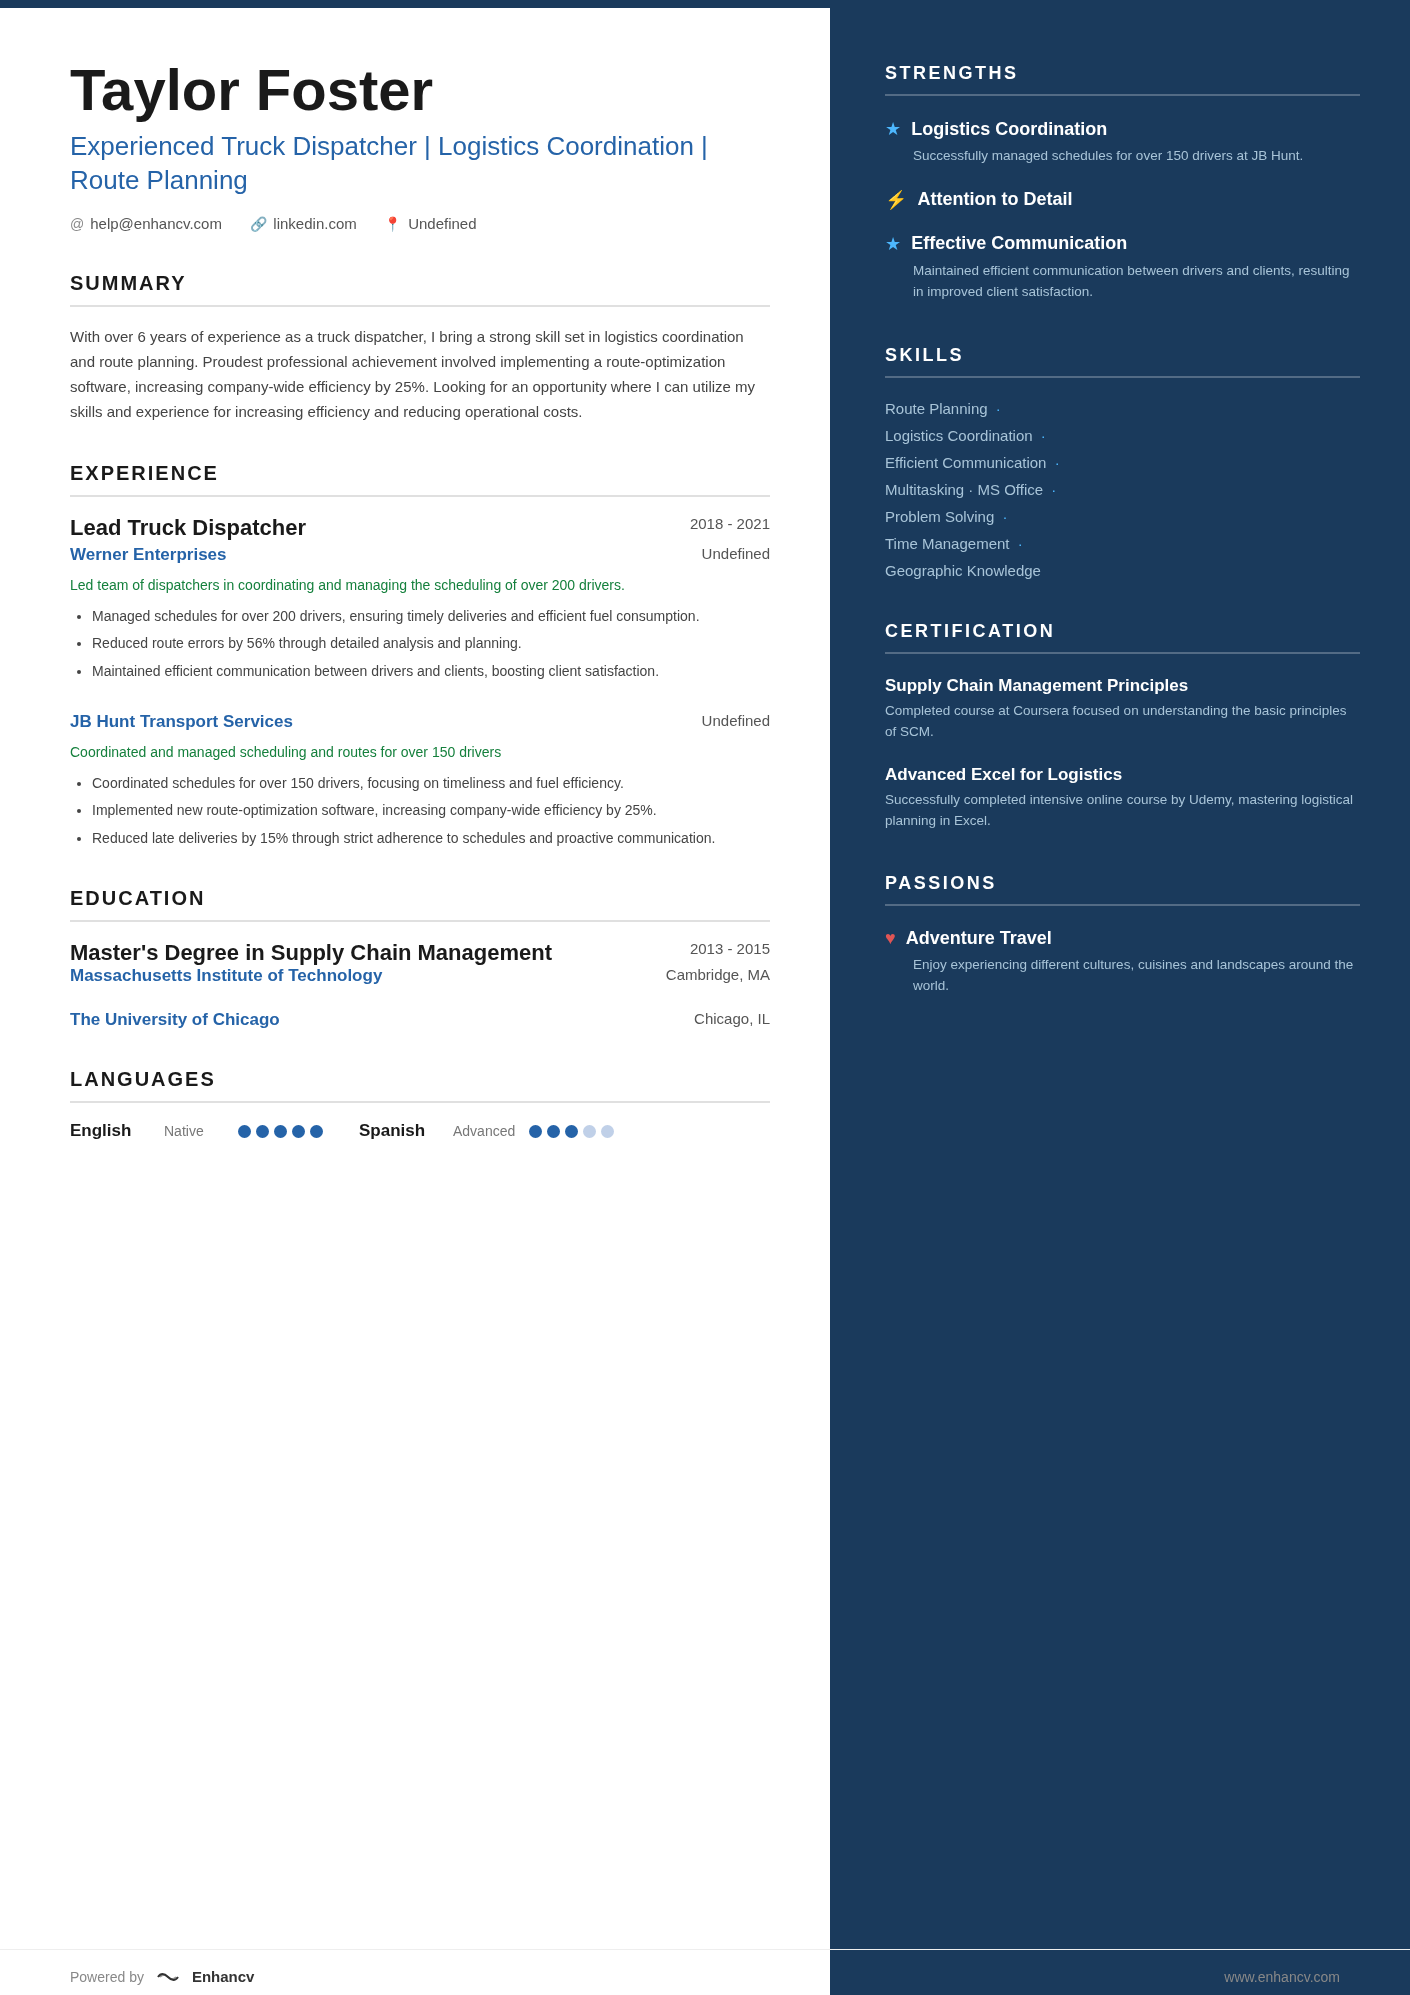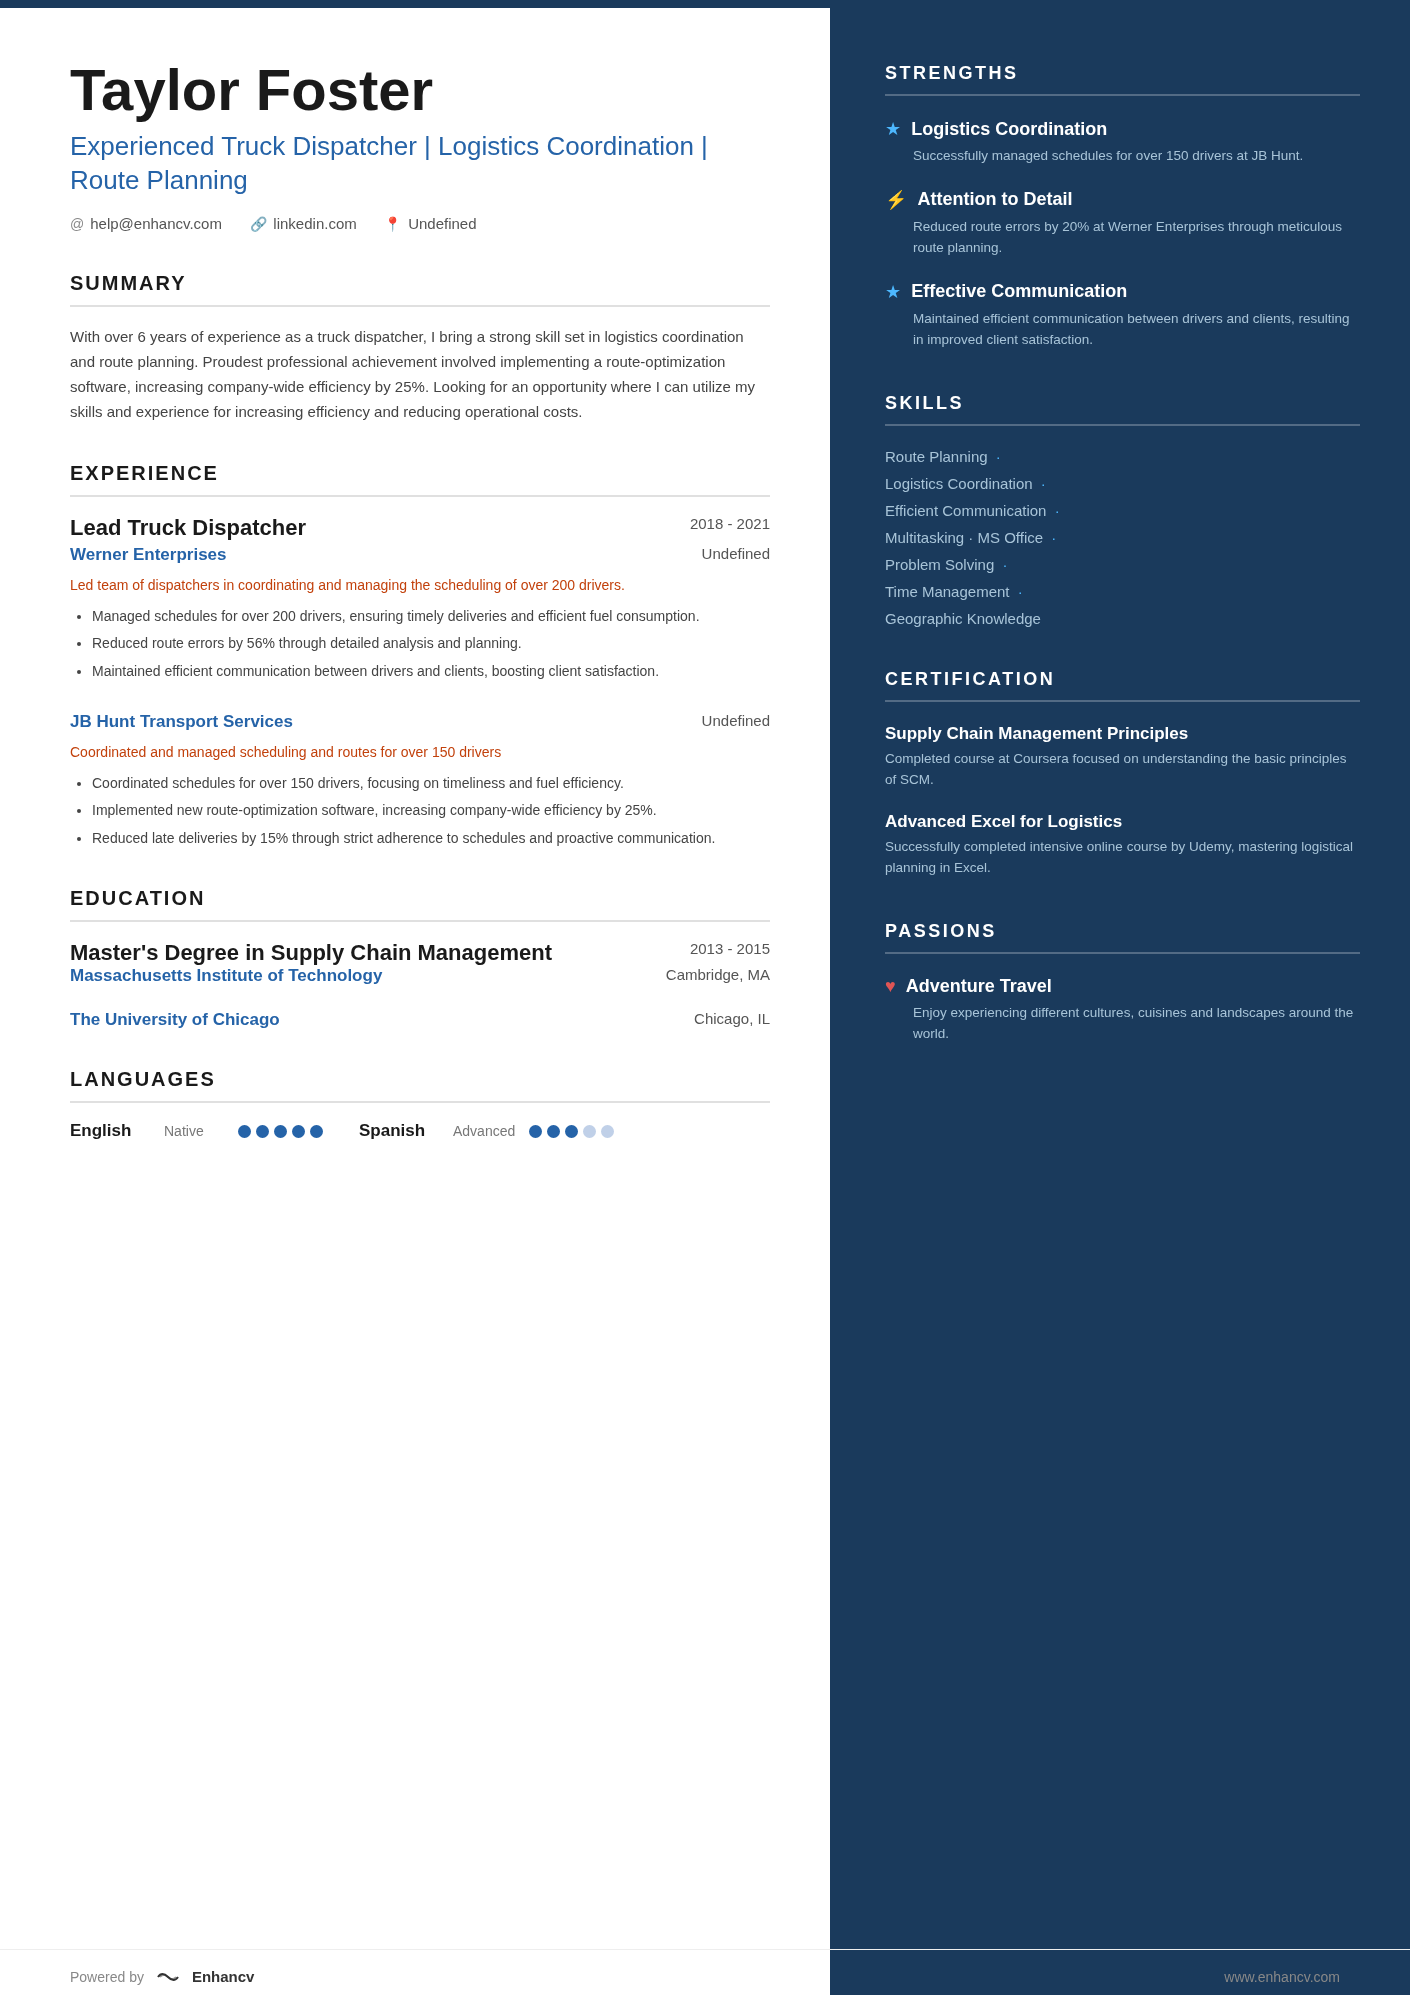--- a/index.html
+++ b/index.html
@@ -121,21 +121,21 @@
       font-size: 17px;
       color: #2563a8;
       font-weight: 600;
     }
     .job-location {
       font-size: 15px;
       color: #555;
     }
     .job-desc {
       font-size: 14px;
-      color: #c2410c;
+      color: #15803d;
       line-height: 1.55;
       margin-bottom: 8px;
     }
     .job-bullets {
       list-style: disc;
       padding-left: 22px;
       font-size: 14px;
       color: #444;
       line-height: 1.6;
     }
@@ -498,21 +498,20 @@
             <span class="strength-name">Logistics Coordination</span>
           </div>
           <div class="strength-desc">Successfully managed schedules for over 150 drivers at JB Hunt.</div>
         </div>
 
         <div class="strength-item">
           <div class="strength-header">
             <span class="strength-icon-bolt">⚡</span>
             <span class="strength-name">Attention to Detail</span>
           </div>
-          <div class="strength-desc">Reduced route errors by 20% at Werner Enterprises through meticulous route planning.</div>
         </div>
 
         <div class="strength-item">
           <div class="strength-header">
             <span class="strength-icon">★</span>
             <span class="strength-name">Effective Communication</span>
           </div>
           <div class="strength-desc">Maintained efficient communication between drivers and clients, resulting in improved client satisfaction.</div>
         </div>
       </div>

